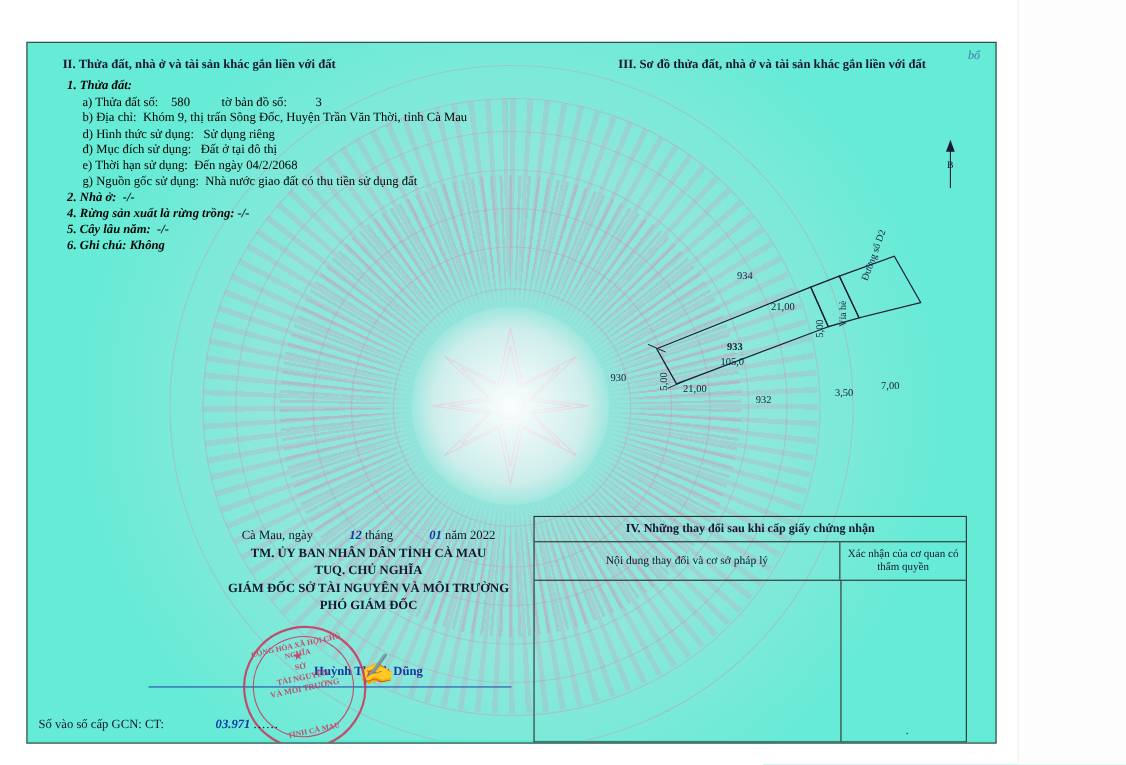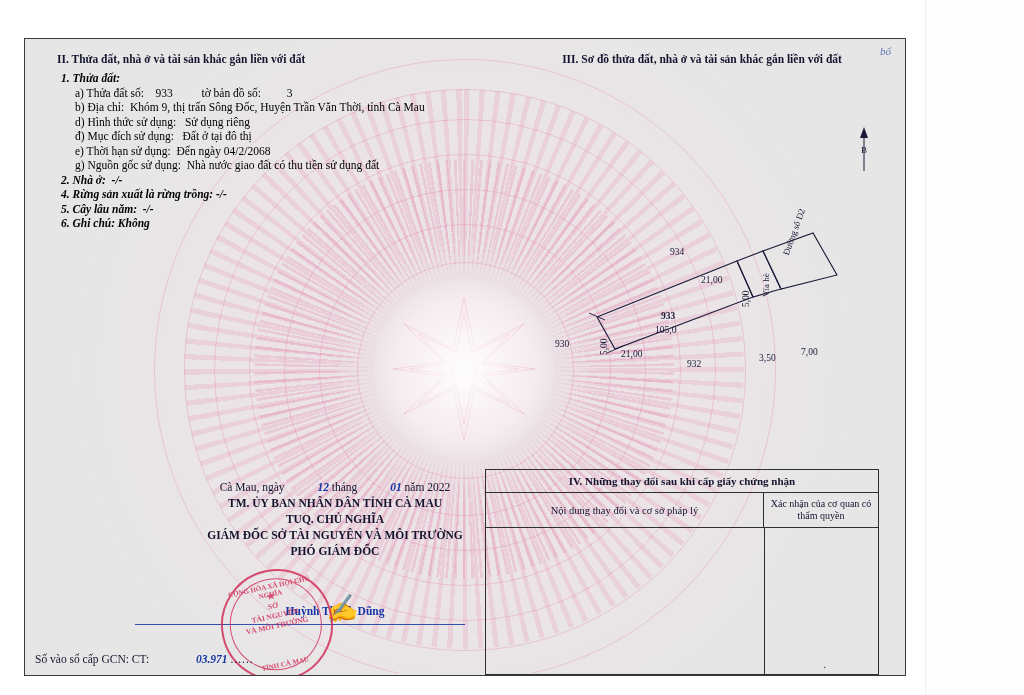--- a/index.html
+++ b/index.html
@@ -14,21 +14,21 @@
     background:#ffffff;
   }
   
   .paper-edge{
     position:absolute;right:0;top:0;width:98px;height:695px;
     background:#fdfdfd;border-left:1px solid #f0f0f0;
   }
   .doc{
     position:absolute;left:24px;top:38px;width:880px;height:636px;
     border:1.6px solid #3b3b3b;
-    background:#e5e5e5;
+    background:#5eead4;
     overflow:hidden;
   }
   
   .guilloche{
     position:absolute;left:0;top:0;width:878px;height:634px;
     overflow:hidden;pointer-events:none;
   }
   .ring{
     position:absolute;border-radius:50%;
     border:1px solid rgba(226,120,160,.30);
@@ -177,21 +177,21 @@
       </svg>
       <div class="glow"></div>
     </div>
 
     <div class="corner-mark">bổ</div>
 
     <div class="txt sec-head" id="sec2">II. Thửa đất, nhà ở và tài sản khác gắn liền với đất</div>
 
     <div class="lines">
       <span class="ln ital bld">1. Thửa đất:</span>
-      <span class="ln" style="padding-left:14px">a) Thửa đất số:    933          tờ bản đồ số:         3</span>
+      <span class="ln" style="padding-left:14px">a) Thửa đất số:    580          tờ bản đồ số:         3</span>
       <span class="ln" style="padding-left:14px">b) Địa chỉ:  Khóm 9, thị trấn Sông Đốc, Huyện Trần Văn Thời, tỉnh Cà Mau</span>
       <span class="ln" style="padding-left:14px">d) Hình thức sử dụng:   Sử dụng riêng</span>
       <span class="ln" style="padding-left:14px">đ) Mục đích sử dụng:   Đất ở tại đô thị</span>
       <span class="ln" style="padding-left:14px">e) Thời hạn sử dụng:  Đến ngày 04/2/2068</span>
       <span class="ln" style="padding-left:14px">g) Nguồn gốc sử dụng:  Nhà nước giao đất có thu tiền sử dụng đất</span>
       <span class="ln ital bld">2. Nhà ở:  -/-</span>
       <span class="ln ital bld">4. Rừng sản xuất là rừng trồng: -/-</span>
       <span class="ln ital bld">5. Cây lâu năm:  -/-</span>
       <span class="ln ital bld">6. Ghi chú: Không</span>
     </div>

